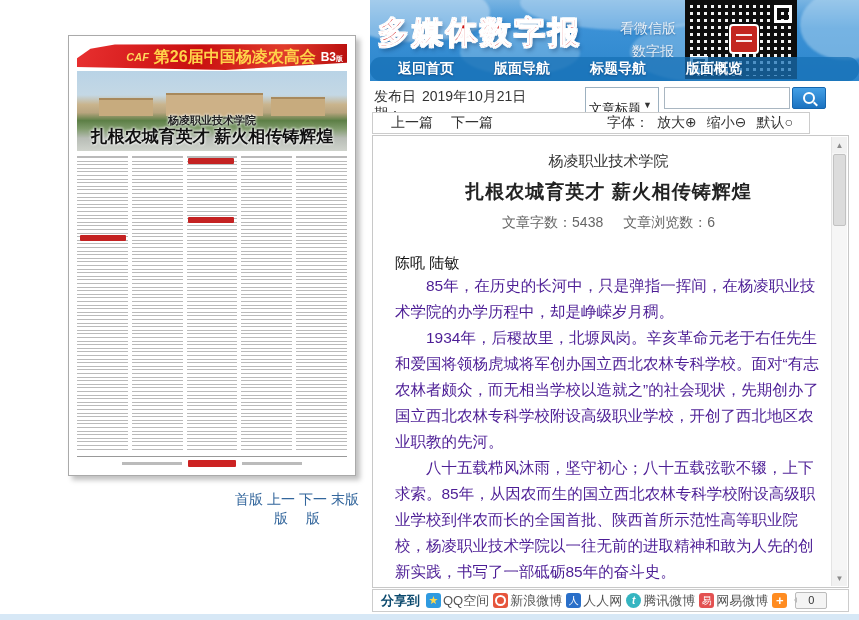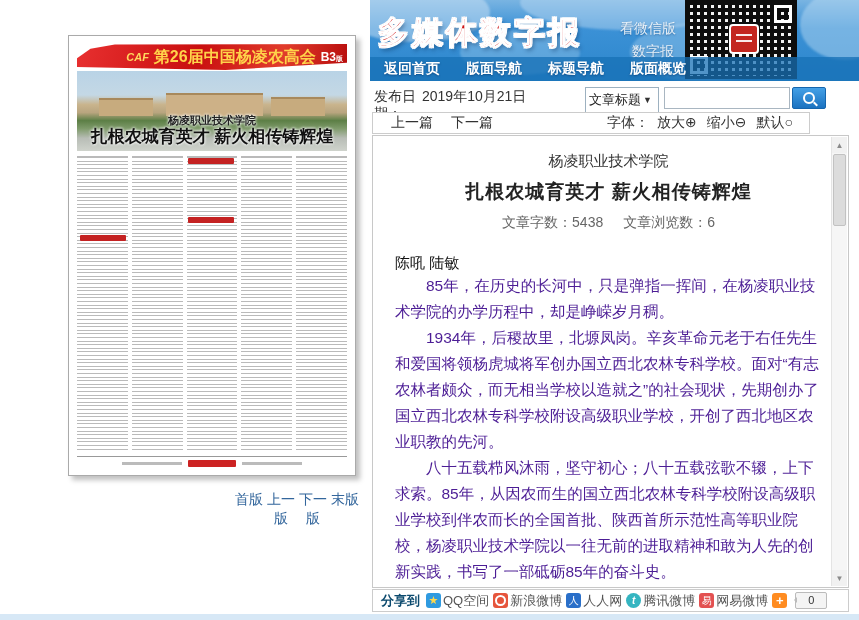--- a/index.html
+++ b/index.html
@@ -10,21 +10,21 @@
   
   .hdr{position:absolute;left:370px;top:0;width:489px;height:81px;
        background:linear-gradient(180deg,#79b4e2 0%,#3b91d6 35%,#2c86cc 100%);overflow:hidden;}
   .map-blob{position:absolute;border-radius:50%;background:rgba(205,228,246,.5);filter:blur(1px);}
   .mb1{left:-30px;top:-18px;width:150px;height:60px;}
   .mb2{left:150px;top:-25px;width:220px;height:55px;background:rgba(190,220,243,.45);}
   .mb3{left:90px;top:30px;width:120px;height:45px;background:rgba(160,205,238,.4);}
   .mb4{left:260px;top:22px;width:150px;height:60px;background:rgba(170,210,240,.38);}
   .mb5{left:430px;top:-10px;width:90px;height:70px;background:rgba(190,222,244,.45);}
   .hdr-nav{position:absolute;left:0;bottom:0;width:100%;height:24px;background:rgba(23,112,181,.75);
-       display:flex;align-items:center;gap:26px;padding-left:14px;box-sizing:border-box;}
+       display:flex;align-items:center;gap:40px;padding-left:28px;box-sizing:border-box;border-radius:11px;}
   .hdr-nav a{color:#fff;font-size:14px;font-weight:bold;text-shadow:0 1px 2px rgba(0,40,90,.5);white-space:nowrap;}
   .site-title{position:absolute;left:8px;top:12px;font-size:31px;font-weight:bold;letter-spacing:3px;
        color:#cf1414;-webkit-text-stroke:1px #ffffff;
        text-shadow:1px 1px 0 #fff,-1px -1px 0 #fff,1px -1px 0 #fff,-1px 1px 0 #fff,2px 3px 4px rgba(0,30,70,.45);}
   .hdr-link{position:absolute;color:rgba(255,255,255,.85);font-size:14px;text-shadow:0 1px 2px rgba(0,40,90,.4);}
   .hl1{left:250px;top:20px;}
   .hl2{left:262px;top:43px;}
   .qr{position:absolute;left:315px;top:0;width:112px;height:79px;background:#0d0d0d;}
   .qr-dots{position:absolute;inset:3px;background-image:radial-gradient(#f2f2f2 32%,transparent 36%);background-size:7px 7px;}
   .qr-f{position:absolute;border:3px solid #fff;background:transparent;width:12px;height:12px;}
@@ -68,21 +68,21 @@
   
   .cur{position:absolute;left:62px;top:492px;width:112px;font-size:14px;font-weight:bold;color:#222;line-height:20px;}
   .pagenav{position:absolute;left:234px;top:490px;width:128px;display:flex;}
   .pagenav a{display:inline-block;width:30px;margin-right:2px;text-align:center;font-size:14px;line-height:19px;color:#33669c;}
 
   
   .daterow{position:absolute;left:372px;top:87px;width:477px;height:25px;font-size:14px;color:#333;}
   .dlabel{position:absolute;left:2px;top:1px;width:46px;line-height:17px;}
   .dval{position:absolute;left:50px;top:1px;white-space:nowrap;}
   .sel{position:absolute;left:213px;top:0;width:74px;height:22px;border:1px solid #9db1c0;background:#fff;
-       display:flex;align-items:center;box-sizing:border-box;padding:12px 3px;cursor:pointer;}
+       display:flex;align-items:flex-start;box-sizing:border-box;padding:12px 3px;cursor:pointer;}
   .sel-v{width:52px;overflow:hidden;white-space:nowrap;font-size:13px;color:#222;}
   .sel-a{font-size:9px;color:#333;margin-left:2px;}
   .sinput{position:absolute;left:292px;top:0;width:118px;height:20px;border:1px solid #a9b6c1;box-sizing:content-box;padding:0 3px;font-size:13px;}
   .sbtn{position:absolute;left:420px;top:0;width:34px;height:22px;border:1px solid #1565ad;border-radius:2px;
        background:linear-gradient(180deg,#44a0e6,#1b72c0);cursor:pointer;}
   .mag{position:absolute;left:10px;top:4px;width:8px;height:8px;border:2px solid #fff;border-radius:50%;}
   .mag::after{content:"";position:absolute;left:8px;top:9px;width:5px;height:2px;background:#fff;transform:rotate(45deg);}
 
   .toolrow{position:absolute;left:372px;top:112px;width:438px;height:22px;border:1px solid #ccc;box-sizing:border-box;
        display:flex;align-items:center;font-size:14px;color:#333;background:#fff;}

